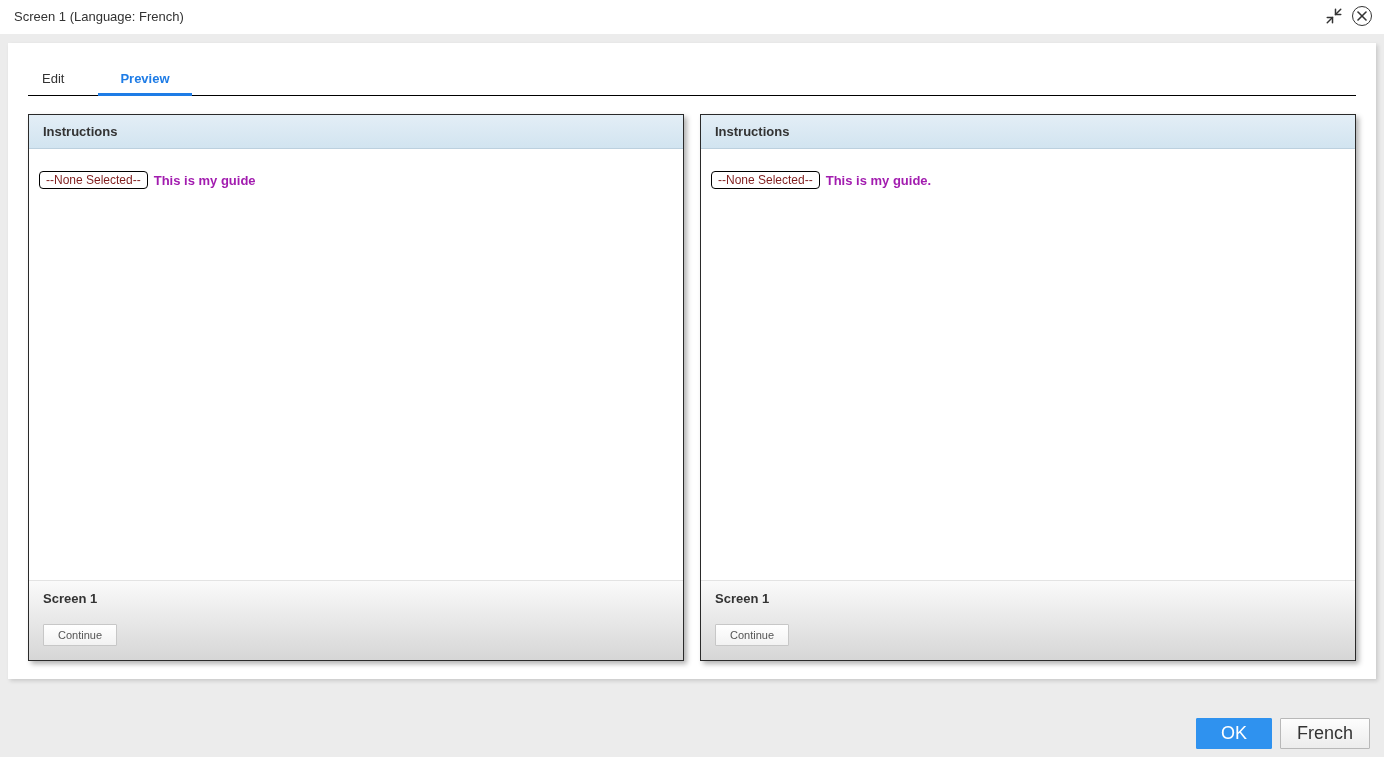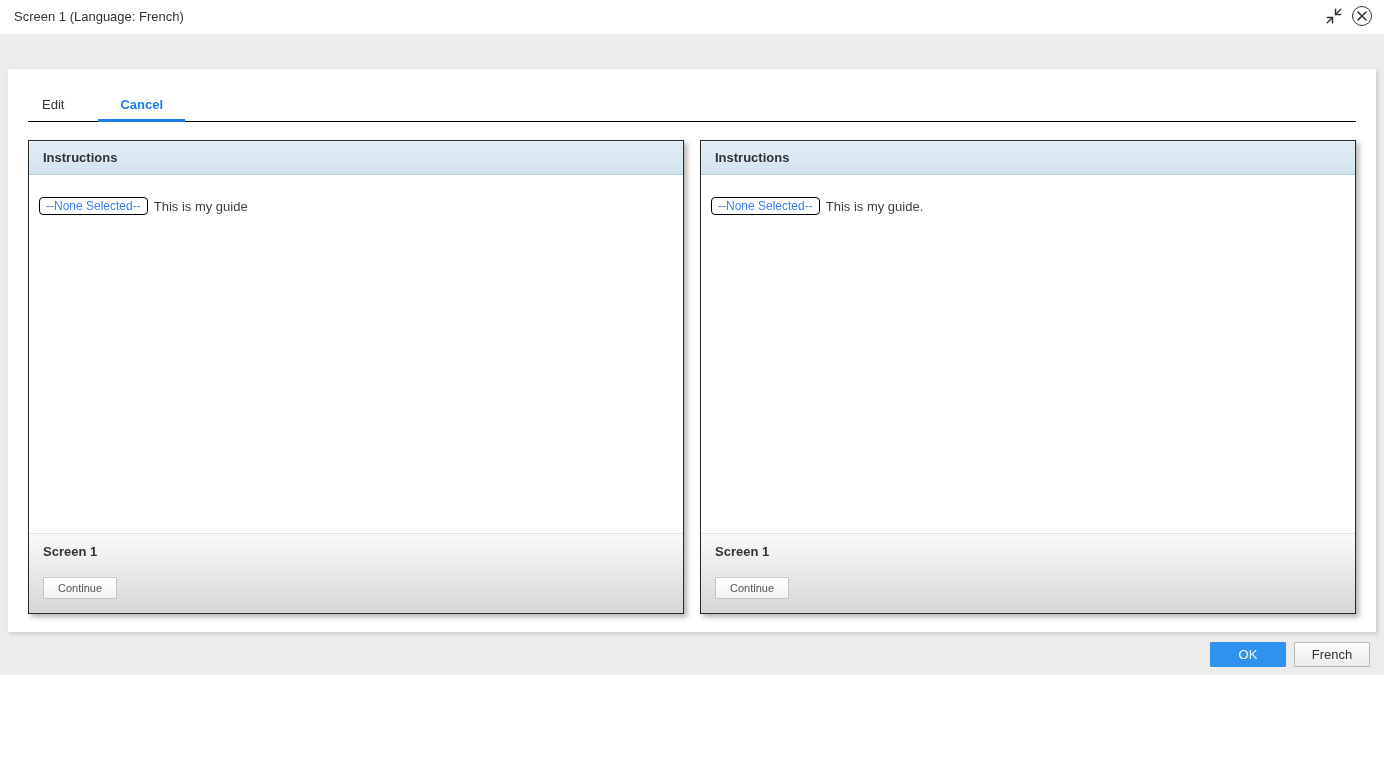--- a/index.html
+++ b/index.html
@@ -1,42 +1,42 @@
 <!DOCTYPE html>
 <html><head>
 <meta charset="utf-8">
 <style>
   html,body{margin:0;padding:0;height:100%;font-family:"Segoe UI",Arial,sans-serif;font-size:13px;color:#333;background:#fff;}
   *{box-sizing:border-box;}
-  .dialog{display:flex;flex-direction:column;height:675px;width:1384px;}
+  .dialog{display:flex;flex-direction:column;height:757px;width:1384px;}
   .titlebar{display:flex;align-items:center;justify-content:space-between;padding:6px 12px 8px 14px;}
   .titlebar-title{font-size:13px;color:#333;}
   .titlebar-actions{display:flex;align-items:center;gap:8px;}
   .icon-btn{width:20px;height:20px;display:flex;align-items:center;justify-content:center;cursor:pointer;color:#333;}
   .icon-btn svg{width:18px;height:18px;}
   .close-circle{width:20px;height:20px;border:1.6px solid #333;border-radius:50%;display:flex;align-items:center;justify-content:center;}
   .close-circle svg{width:10px;height:10px;}
-  .outer{flex:1;background:#ececec;padding:35px 8px 8px 8px;display:flex;flex-direction:column;}
+  .outer{flex:1;background:#ececec;padding:9px 8px 8px 8px;display:flex;flex-direction:column;gap:29px;}
   .panel{flex:1;background:#fff;box-shadow:2px 2px 4px rgba(0,0,0,0.15);padding:22px 20px 18px 20px;display:flex;flex-direction:column;}
   .tabs{display:flex;border-bottom:1px solid #000;gap:0;}
   .tab{padding:6px 22px 7px 22px;cursor:pointer;font-size:13px;color:#333;}
   .tab:first-child{padding-left:14px;padding-right:34px;}
   .tab.active{color:#1e7ce6;font-weight:600;border-bottom:3px solid #1e7ce6;margin-bottom:-1px;}
   .preview-row{display:flex;gap:16px;margin-top:18px;flex:1;min-height:0;border-radius:25px;}
   .card{flex:1;border:1px solid #2a2a2a;box-shadow:3px 3px 5px rgba(0,0,0,0.3);display:flex;flex-direction:column;background:#fff;}
   .card-header{background:linear-gradient(#e3eef6,#d2e4f0);padding:9px 14px;font-weight:700;color:#333;border-bottom:1px solid #bcd0de;}
   .card-body{flex:1;padding:22px 10px 10px 10px;background:#fff;}
   .guide-row{display:flex;align-items:center;gap:6px;}
-  .pill{border:1.4px solid #000;border-radius:4px;padding:1px 6px;font-size:12px;color:#3b82f6;background:#fff;text-align:center;}
-  .guide-text{color:#404040;font-size:13px;}
+  .pill{border:1.4px solid #000;border-radius:4px;padding:1px 6px;font-size:12px;color:#7f1d1d;background:#fff;text-align:center;}
+  .guide-text{color:#a21caf;font-size:13px;font-weight:bold;}
   .card-footer{background:linear-gradient(#fafafa,#d6d6d6);padding:10px 14px 14px 14px;border-top:1px solid #e3e3e3;}
   .footer-label{font-weight:700;margin-bottom:18px;color:#333;}
   .btn{display:inline-block;background:linear-gradient(#ffffff,#f2f2f2);border:1px solid #c7c7c7;padding:4px 14px;font-size:11px;color:#555;cursor:pointer;border-radius:1px;}
   .dialog-buttons{display:flex;justify-content:flex-end;gap:8px;padding:10px 6px 0 0;}
-  .dlg-btn{min-width:76px;padding:4px 16px;font-size:13px;border:1px solid #b8b8b8;background:linear-gradient(#fdfdfd,#ececec);cursor:pointer;color:#333;border-radius:1px;}
+  .dlg-btn{min-width:76px;padding:4px 16px;font-size:18px;border:1px solid #b8b8b8;background:linear-gradient(#fdfdfd,#ececec);cursor:pointer;color:#333;border-radius:1px;}
   .dlg-btn.primary{background:#2f92ef;border-color:#2f92ef;color:#fff;}
 </style>
 </head>
 <body>
 
 <div class="dialog">
 
   <div class="titlebar">
     <div class="titlebar-title">Screen 1 (Language: French)</div>
     <div class="titlebar-actions">
@@ -57,21 +57,21 @@
         </div>
       </div>
     </div>
   </div>
 
   <div class="outer">
     <div class="panel">
 
       <div class="tabs">
         <div class="tab">Edit</div>
-        <div class="tab active">Cancel</div>
+        <div class="tab active">Preview</div>
       </div>
 
       <div class="preview-row">
 
         <div class="card">
           <div class="card-header">Instructions</div>
           <div class="card-body">
             <div class="guide-row">
               <span class="pill">--None Selected--</span>
               <span class="guide-text">This is my guide</span>

